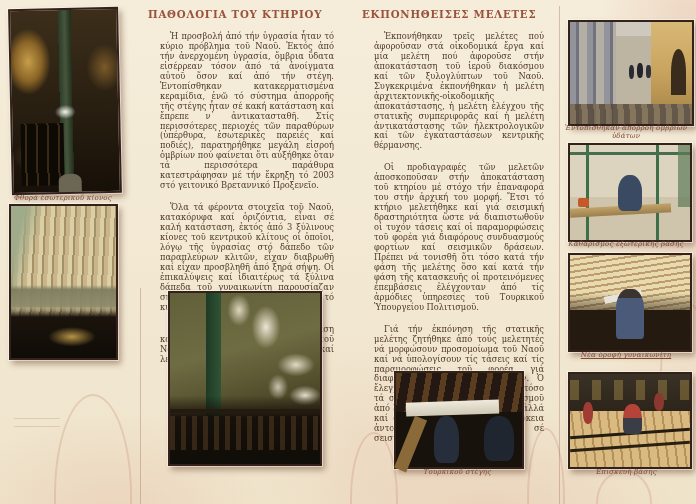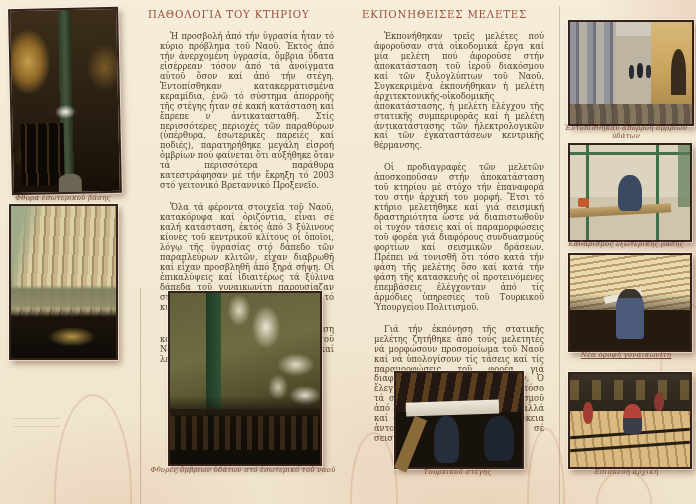--- a/index.html
+++ b/index.html
@@ -15,21 +15,21 @@
       linear-gradient(180deg,#f5edda 0%,#f2e8d2 60%,#efe3ca 100%);
   }
   
   .arch{position:absolute;border:2px solid rgba(198,142,120,.30);border-bottom:none;
         border-radius:50% 50% 0 0 / 90% 90% 0 0;}
   .hline{position:absolute;height:1px;background:rgba(195,140,115,.30);}
   .fold{position:absolute;width:1px;background:rgba(150,100,78,.34);}
   
   .textcol{position:absolute;width:198px;color:#4e3826;font-size:8.3px;
            line-height:9.95px;text-align:justify;}
-  .textcol h2{font-size:10.2px;font-weight:normal;color:#99523c;letter-spacing:.8px;
+  .textcol h2{font-size:10.2px;font-weight:bold;color:#99523c;letter-spacing:.8px;
               margin:0 0 12px 0;}
   .textcol p{margin:12px;text-indent:10px;}
   
   .photo{position:absolute;border:2px solid #33211a;
          box-shadow:0 0 0 1px rgba(255,252,245,.55), 3px 4px 6px rgba(100,60,40,.45);}
   .photo>div{position:absolute;}
   .caption{position:absolute;font-style:italic;font-size:7px;color:#7d4a38;
            text-align:center;letter-spacing:.2px;line-height:8px;}
 
   
@@ -143,36 +143,35 @@
   <div class="hline" style="left:14px;top:418px;width:46px;"></div>
   <div class="hline" style="left:14px;top:426px;width:46px;"></div>
 
   <div class="fold" style="left:140px;top:288px;height:216px;"></div>
   <div class="fold" style="left:559px;top:6px;height:498px;"></div>
 
   <div class="photo" id="ph-l1">
     <div class="chair"></div>
     <div class="base"></div>
   </div>
-  <div class="caption" style="left:8px;top:194px;width:110px;">Φθορά ἐσωτερικοῦ βάσης</div>
+  <div class="caption" style="left:8px;top:194px;width:110px;">Φθορά ἐσωτερικοῦ κίονος</div>
 
   <div class="photo" id="ph-l2"></div>
 
   <div class="textcol" style="left:148px;top:10px;">
     <h2>ΠΑΘΟΛΟΓΙΑ ΤΟΥ ΚΤΗΡΙΟΥ</h2>
     <p>Ἡ προσβολή ἀπό τήν ὑγρασία ἦταν τό κύριο πρόβλημα τοῦ Ναοῦ. Ἐκτός ἀπό τήν ἀνερχομένη ὑγρασία, ὄμβρια ὕδατα εἰσέρρεαν τόσον ἀπό τά ἀνοίγματα αὐτοῦ ὅσον καί ἀπό τήν στέγη. Ἐντοπίσθηκαν κατακερματισμένα κεραμίδια, ἐνῶ τό σύστημα ἀπορροῆς τῆς στέγης ἦταν σέ κακή κατάσταση καί ἔπρεπε ν᾽ ἀντικατασταθῆ. Στίς περισσότερες περιοχές τῶν παραθύρων (ὑπέρθυρα, ἐσωτερικές παρειές καί ποδιές), παρατηρήθηκε μεγάλη εἰσροή ὀμβρίων πού φαίνεται ὅτι αὐξήθηκε ὅταν τά περισσότερα παράθυρα κατεστράφησαν μέ τήν ἔκρηξη τό 2003 στό γειτονικό Βρεταννικό Προξενεῖο.</p>
     <p>Ὅλα τά φέροντα στοιχεῖα τοῦ Ναοῦ, κατακόρυφα καί ὁριζόντια, εἶναι σέ καλή κατάσταση, ἐκτός ἀπό 3 ξύλινους κίονες τοῦ κεντρικοῦ κλίτους οἱ ὁποῖοι, λόγῳ τῆς ὑγρασίας στό δάπεδο τῶν παραπλεύρων κλιτῶν, εἶχαν διαβρωθῆ καί εἶχαν προσβληθῆ ἀπό ξηρά σήψη. Οἱ ἐπικαλύψεις καί ἰδιαιτέρως τά ξύλινα δάπεδα τοῦ γυναικωνίτη παρουσίαζαν σημαντικές φθορές, ὅπως ἐπίσης καί τό κυρίως δάπεδο τοῦ Ναοῦ.</p>
     <p>Τέλος, ἡ ἠλεκτρική ἐγκατάσταση καθώς καί τό σύστημα θερμάνσεως τοῦ Ναοῦ δέν ἦταν σέ καλή κατάσταση καί λειτουργοῦσαν πλημμελῶς.</p>
   </div>
 
   <div class="photo" id="ph-c1">
     <div class="rail"></div>
     <div class="balusters"></div>
   </div>
-  <div class="caption" style="left:143px;top:466px;width:200px;">Φθορές ὄμβριων ὑδάτων στό ἐσωτερικό τοῦ ναοῦ</div>
 
   <div class="textcol" style="left:362px;top:10px;width:194px;">
     <h2>ΕΚΠΟΝΗΘΕΙΣΕΣ ΜΕΛΕΤΕΣ</h2>
     <p>Ἐκπονήθηκαν τρεῖς μελέτες πού ἀφοροῦσαν στά οἰκοδομικά ἔργα καί μία μελέτη πού ἀφοροῦσε στήν ἀποκατάσταση τοῦ ἱεροῦ διακόσμου καί τῶν ξυλογλύπτων τοῦ Ναοῦ. Συγκεκριμένα ἐκπονήθηκαν ἡ μελέτη ἀρχιτεκτονικῆς-οἰκοδομικῆς ἀποκατάστασης, ἡ μελέτη ἐλέγχου τῆς στατικῆς συμπεριφορᾶς καί ἡ μελέτη ἀντικατάστασης τῶν ἠλεκτρολογικῶν καί τῶν ἐγκαταστάσεων κεντρικῆς θέρμανσης.</p>
     <p>Οἱ προδιαγραφές τῶν μελετῶν ἀποσκοποῦσαν στήν ἀποκατάσταση τοῦ κτηρίου μέ στόχο τήν ἐπαναφορά του στήν ἀρχική του μορφή. Ἔτσι τό κτήριο μελετήθηκε καί γιά σεισμική δραστηριότητα ὥστε νά διαπιστωθοῦν οἱ τυχόν τάσεις καί οἱ παραμορφώσεις τοῦ φορέα γιά διαφόρους συνδυασμούς φορτίων καί σεισμικῶν δράσεων. Πρέπει νά τονισθῆ ὅτι τόσο κατά τήν φάση τῆς μελέτης ὅσο καί κατά τήν φάση τῆς κατασκευῆς οἱ προτεινόμενες ἐπεμβάσεις ἐλέγχονταν ἀπό τίς ἁρμόδιες ὑπηρεσίες τοῦ Τουρκικοῦ Ὑπουργείου Πολιτισμοῦ.</p>
     <p>Γιά τήν ἐκπόνηση τῆς στατικῆς μελέτης ζητήθηκε ἀπό τούς μελετητές νά μορφώσουν προσομοίωμα τοῦ Ναοῦ καί νά ὑπολογίσουν τίς τάσεις καί τίς παραμορφώσεις τοῦ φορέα γιά διαφόρους συνδυασμούς φορτίων. Ὁ ἔλεγχος ἐπαρκείας τεκμηρίωσε ὅτι τόσο τά στοιχεῖα τοῦ φέροντος ὀργανισμοῦ ἀπό ξυλεία ὅσο καί οἱ τοιχοποιΐες ἀλλά καί οἱ πεσσοί παρουσιάζουν ἐπάρκεια ἀντοχῆς σέ λειτουργικά καί σέ σεισμικά φορτία.</p>
   </div>
 
   <div class="photo" id="ph-c2">
     <div class="beams"></div>
@@ -216,15 +215,15 @@
   <div class="photo" id="ph-r4">
     <div class="wall"></div>
     <div class="patches"></div>
     <div class="planks"></div>
     <div class="gap1"></div>
     <div class="gap2"></div>
     <div class="workerC"></div>
     <div class="workerL"></div>
     <div class="workerR"></div>
   </div>
-  <div class="caption" style="left:556px;top:468px;width:140px;">Ἐπισκευή ἀρχική</div>
+  <div class="caption" style="left:556px;top:468px;width:140px;">Ἐπισκευή βάσης</div>
 
 </div>
 
 </body></html>

